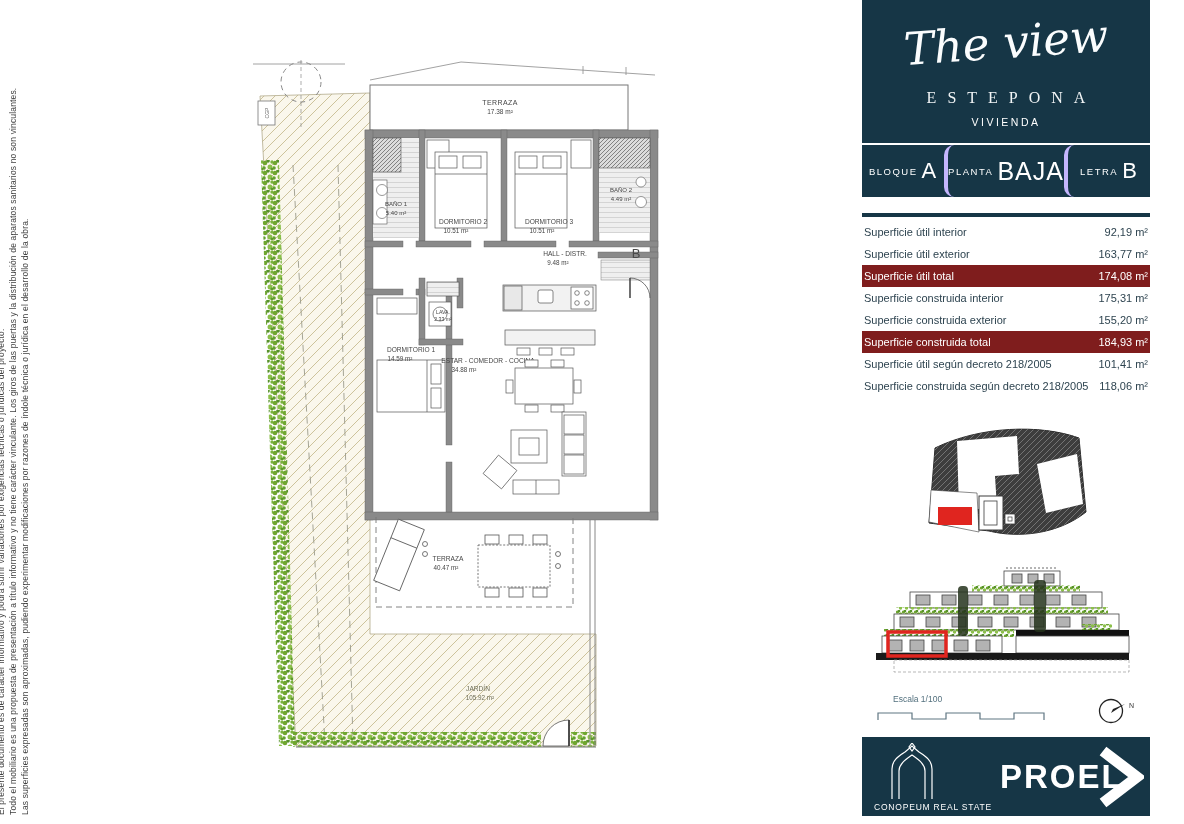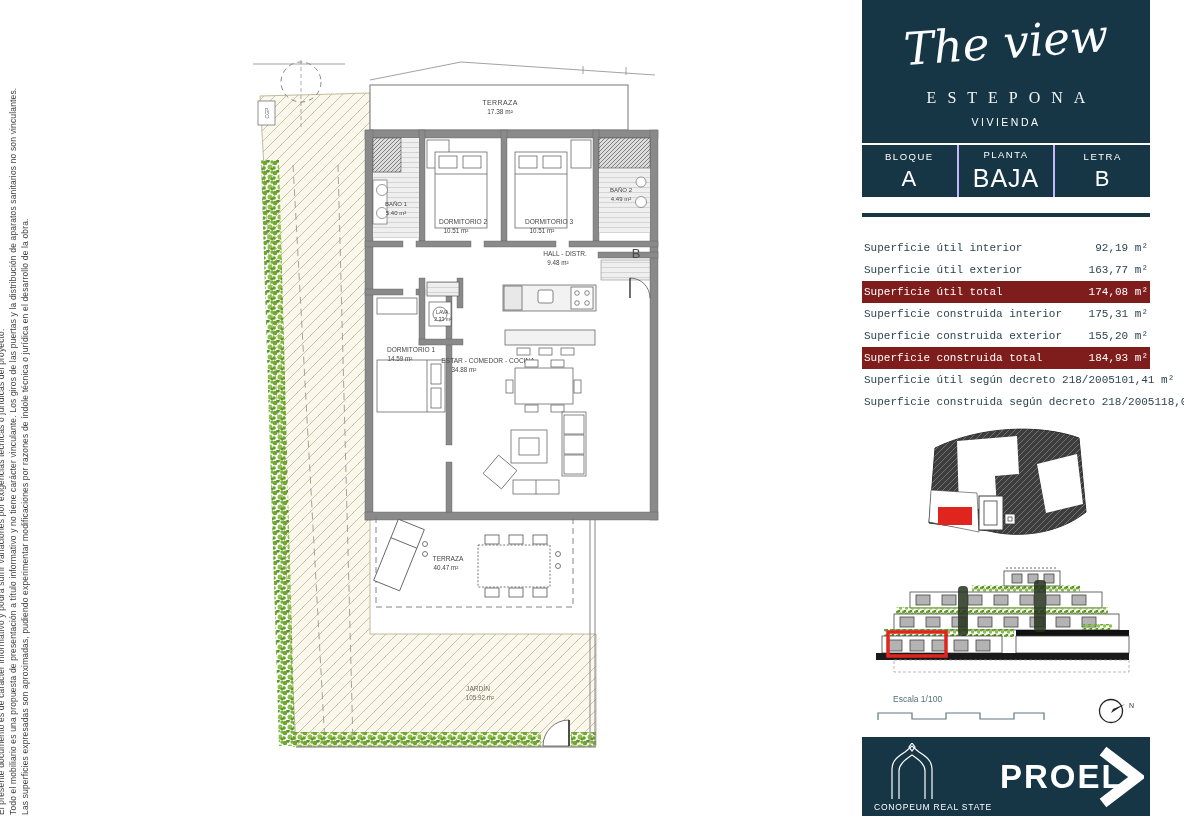--- a/index.html
+++ b/index.html
@@ -9,29 +9,29 @@
   .rot{position:absolute;bottom:9px;transform-origin:0 100%;transform:rotate(-90deg);
        white-space:nowrap;font-size:8.5px;letter-spacing:.15px;color:#3f3f3f;}
   
   .brand-card{position:absolute;left:862px;top:0;width:288px;height:197px;background:#163646;color:#fff;}
   .brand-script{font-family:"DejaVu Serif",serif;font-style:italic;font-size:45px;text-align:center;
                 margin-top:16px;transform:rotate(-4deg);color:#fbfdfe;}
   .brand-city{text-align:center;font-family:"Liberation Serif",serif;font-size:16px;letter-spacing:11px;
               padding-left:11px;margin-top:20px;color:#f2f5f6;}
   .brand-type{text-align:center;font-size:10.5px;letter-spacing:2.5px;margin-top:9px;}
   .unit-row{position:absolute;bottom:0;left:0;right:0;height:52px;border-top:2px solid #fff;display:flex;}
-  .unit-cell{flex:1;display:flex;flex-direction:column;align-items:center;justify-content:center;gap:4px;}
-  .unit-cell + .unit-cell{border-left:2px solid #c4b5fd;}
+  .unit-cell{flex:1;display:flex;flex-direction:row;align-items:center;justify-content:center;gap:4px;}
+  .unit-cell + .unit-cell{border-left:4px solid #c4b5fd;border-radius:10px;}
   .unit-label{font-size:9.5px;letter-spacing:1.5px;}
   .unit-value{font-size:22px;letter-spacing:1px;font-weight:500;}
   .unit-value.big{font-size:25px;}
   .sup{position:absolute;left:862px;top:206px;width:288px;}
   .sup-title{text-align:center;font-size:21px;letter-spacing:2.5px;color:#1d4f68;font-weight:600;}
   .sup-rule{height:3.5px;background:#163646;margin-top:7px;}
-  .sup-rows{margin-top:20px;font-family:Liberation Mono, monospace;}
+  .sup-rows{margin-top:4px;}
   .sup-row{display:flex;justify-content:space-between;align-items:center;height:22px;
            font-size:11px;color:#2e4450;padding:0 2px;white-space:nowrap;}
   .sup-row.hl{background:#7f1d1d;color:#fff;}
   .siteplan{position:absolute;left:905px;top:414px;}
   .elevation{position:absolute;left:866px;top:556px;}
   .scale-label{position:absolute;left:893px;top:694px;font-size:8.5px;color:#53707e;}
   .scalebar{position:absolute;left:876px;top:706px;}
   .north{position:absolute;left:1096px;top:694px;}
   .footer-card{position:absolute;left:862px;top:737px;width:288px;height:79px;background:#163646;color:#fff;}
   .arch{position:absolute;left:20px;top:6px;}

